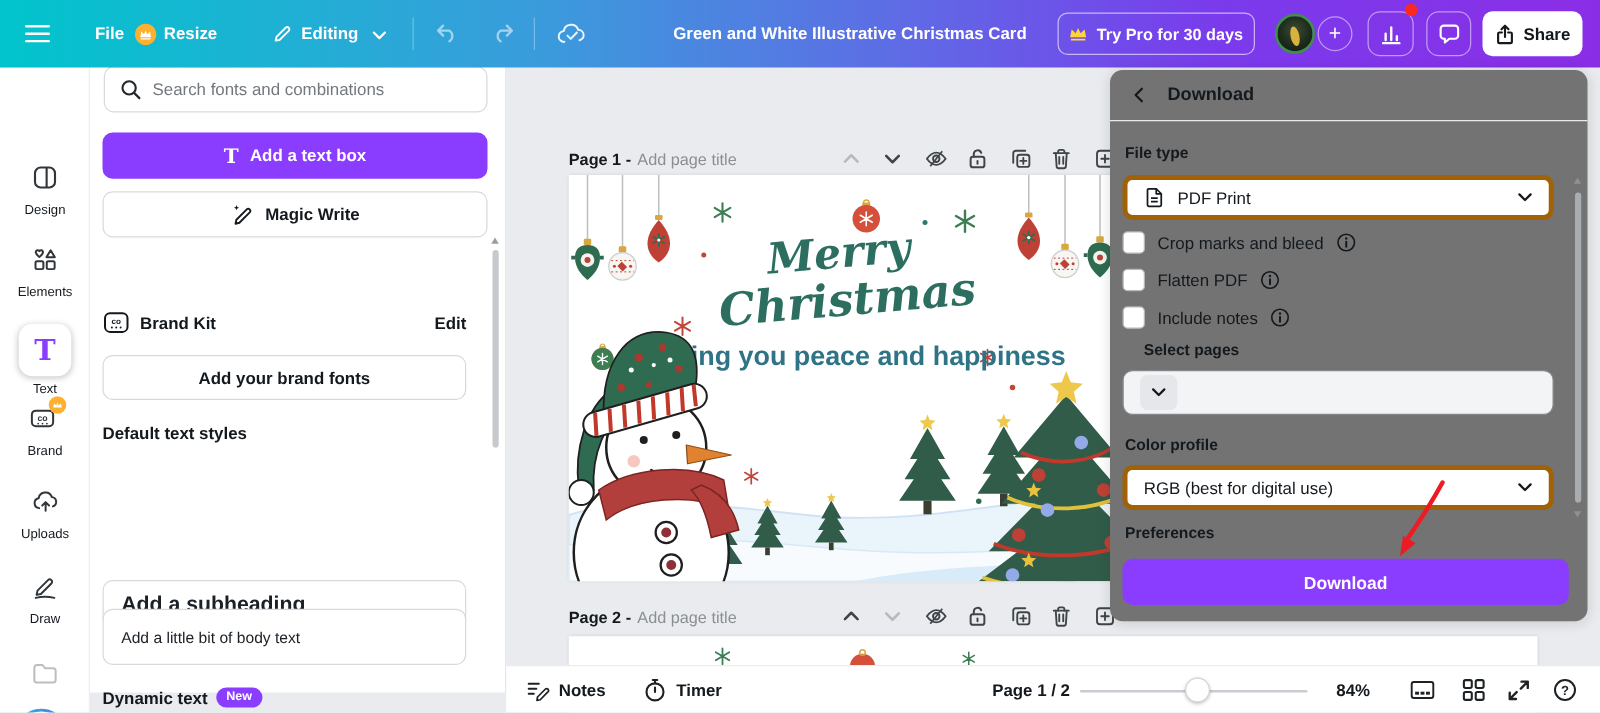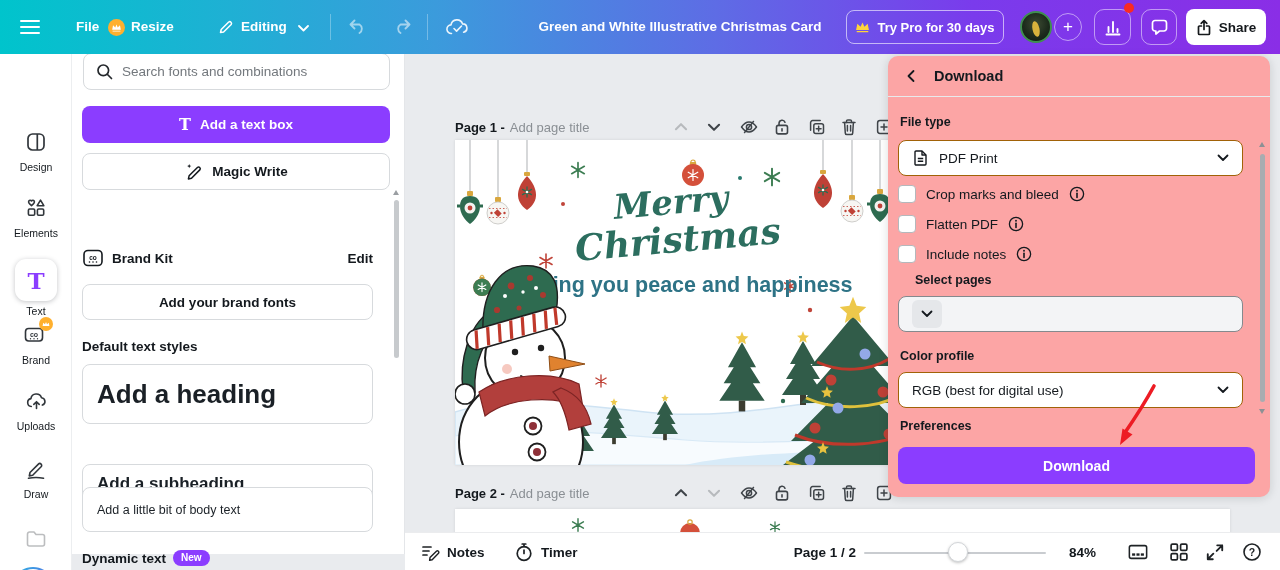--- a/index.html
+++ b/index.html
@@ -68,27 +68,27 @@
   #card2 { position:absolute; left:50px; top:455px; width:775px; height:62px; background:#fff; box-shadow:0 0 3px rgba(0,0,0,.10); }
 
   
   #statusbar { position:absolute; left:405px; top:532px; width:875px; height:38px; background:#fff; border-top:1px solid #ebecee; z-index:35; }
   .sb-item { position:absolute; top:0; height:38px; display:flex; align-items:center; gap:7px; color:#14191e; font-size:13.5px; font-weight:700; cursor:pointer; }
   #zoom-track { position:absolute; left:459px; top:18.5px; width:182px; height:2.5px; border-radius:2px; background:#c9ccd0; }
   #zoom-thumb { position:absolute; left:543px; top:9px; width:20px; height:20px; border-radius:50%; background:#fff; border:1px solid #d3d6d9; box-shadow:0 1px 3px rgba(0,0,0,.25); cursor:pointer; }
   .sb-icon { position:absolute; top:9px; width:20px; height:20px; color:#1e2225; cursor:pointer; }
 
   
-  #dl-panel { position:absolute; left:888px; top:56px; width:382px; height:441px; background:#fca5a5; border-radius:10px;
+  #dl-panel { position:absolute; left:888px; top:56px; width:382px; height:441px; background:#737373; border-radius:10px;
     box-shadow:0 1px 10px rgba(20,25,30,.15); z-index:50; }
   .dp { position:absolute; }
   #dl-header { left:0; top:0; width:382px; height:41px; border-bottom:1px solid #e8eaec; display:flex; align-items:center; gap:14px; padding:0 16px; }
   #dl-header .t { font-size:14.5px; font-weight:700; color:#14191e; }
   .dl-label { font-size:12.5px; font-weight:700; color:#14191e; }
-  .dl-select { left:10px; width:345px; height:36px; border:1px solid #a16207; border-radius:8px; background:#fff;
+  .dl-select { left:10px; width:345px; height:36px; border:4px solid #a16207; border-radius:8px; background:#fff;
     display:flex; align-items:center; gap:10px; padding:0 13px; font-size:13.5px; color:#14191e; cursor:pointer; }
   .dl-select .grow { flex:1; }
   .cb-row { left:10px; height:20px; display:flex; align-items:center; gap:10px; font-size:13.5px; color:#14191e; }
   .cb-box { width:18px; height:18px; border:1.6px solid #b4b8bc; border-radius:4px; background:#fff; cursor:pointer; flex:none; }
   #dl-btn { left:10px; top:391px; width:357px; height:37px; background:#8b3dff; border:none; border-radius:8px;
     color:#fff; font-size:14px; font-weight:700; cursor:pointer; font-family:"Liberation Sans",sans-serif; }
   #sel-pages { background:#f3f4f6; border:1px solid #85898d; }
   #sel-pages .chip { width:30px; height:28px; border-radius:6px; background:#e5e7ea; display:flex; align-items:center; justify-content:center; margin-right:-8px; }
 
   #arrow-annot { position:absolute; left:1090px; top:368px; width:80px; height:88px; z-index:60; pointer-events:none; }
@@ -282,21 +282,20 @@
         <text x="11" y="11.5" text-anchor="middle" font-size="6.5" font-weight="700" fill="#14191e" stroke="none" font-family="Liberation Sans,sans-serif">co</text>
         <circle cx="7.5" cy="14" r=".8" fill="#14191e" stroke="none"></circle>
           <circle cx="11" cy="14" r=".8" fill="#14191e" stroke="none"></circle>
           <circle cx="14.5" cy="14" r=".8" fill="#14191e" stroke="none"></circle>
       </svg>
       <span class="bk-title">Brand Kit</span>
       <span class="bk-edit">Edit</span>
     </div>
     <button id="brand-fonts-btn" class="tp" style="position:absolute;font-family:'Liberation Sans',sans-serif;">Add your brand fonts</button>
     <div class="sec-title tp" style="left:10px;top:301px;">Default text styles</div>
-    <div class="style-card tp" style="top:326px;height:60px;font-size:26px;font-weight:700;">Add a heading</div>
     <div class="style-card tp" style="top:395px;height:39px;font-size:17px;font-weight:700;margin-top:31px;">Add a subheading</div>
     <div class="style-card tp" style="top:449px;height:45px;font-size:12.5px;">Add a little bit of body text</div>
     <div class="tp" style="left:10px;top:512px;display:flex;align-items:center;">
       <span class="sec-title">Dynamic text</span>
       <span id="new-badge">New</span>
     </div>
 
     <div class="scrollbar" style="left:321px;top:150px;height:416px;">
       <div class="sb-arrow" style="top:2px;border-bottom:5px solid #9a9ea2;"></div>
       <div class="sb-thumb" style="top:12px;height:158px;"></div>

